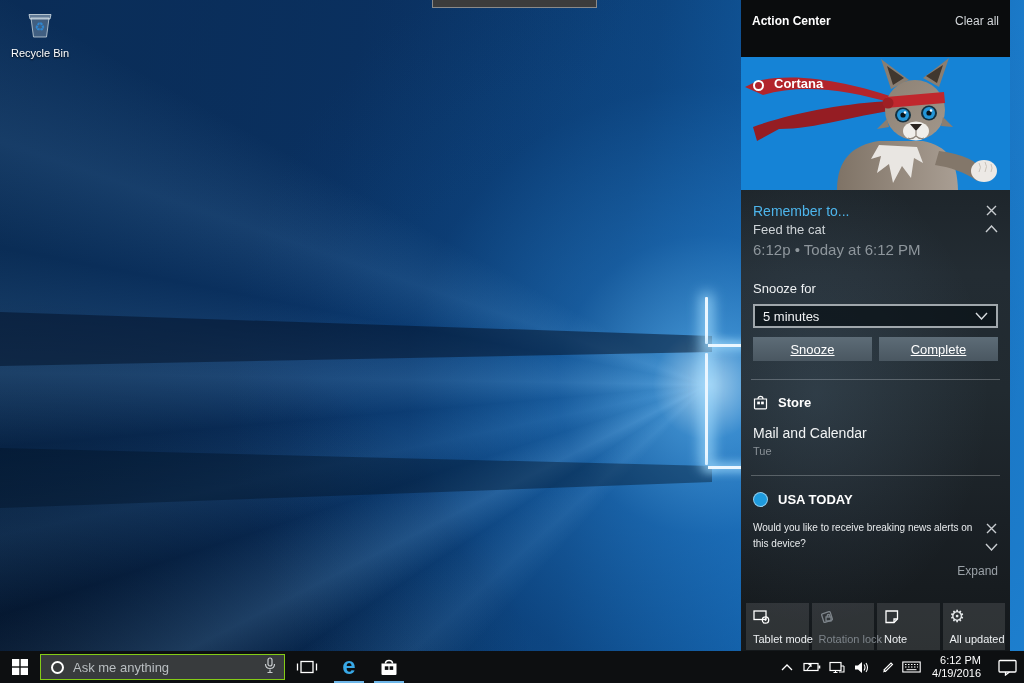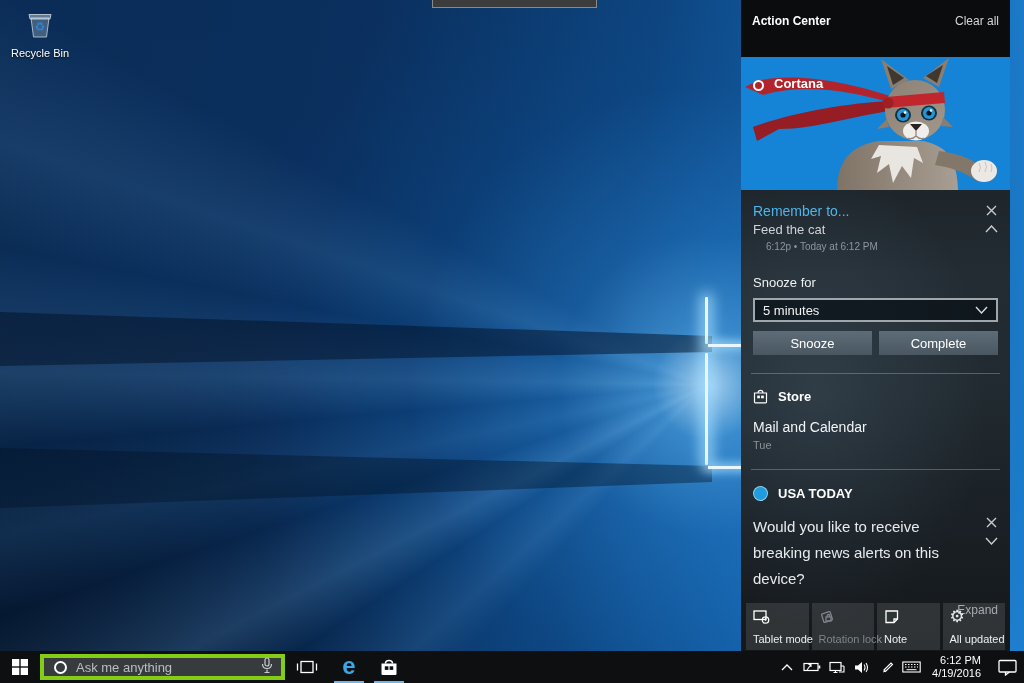--- a/index.html
+++ b/index.html
@@ -58,58 +58,58 @@
   .ac-banner svg.cat { position:absolute; inset:0; }
   .ac-app-row { display:flex; align-items:flex-end; gap:10px; }
   .banner-app { position:absolute; left:12px; top:19px; z-index:2; }
   .cortana-ring { width:11px; height:11px; border:2px solid #fff; border-radius:50%; }
   .app-name { font-size:13px; font-weight:bold; color:#fff; }
 
   .ac-section { position:relative; padding:12px 12px 0 12px; }
   .rem-head { display:flex; justify-content:space-between; }
   .rem-title { font-size:14px; color:var(--accent,#4db5ec); line-height:18px; }
   .rem-body { font-size:13px; color:#ced3d7; line-height:17px; margin-top:1px; }
-  .rem-time { font-size:10px; color:#8e969c; margin-top:3px;margin-left:13px; }
+  .rem-time { font-size:15px; color:#8e969c; margin-top:3px; }
   .ctrl-col { display:flex; flex-direction:column; align-items:center; gap:7px; padding-top:2px; }
   .icon-btn { width:14px; height:12px; display:flex; align-items:center; justify-content:center; cursor:default; }
 
   .snooze-label { font-size:13px; color:#eef1f3; margin-top:23px; }
   .snooze-select { margin-top:8px; height:24px; border:2px solid #a0a7ac; background:rgba(10,17,23,.75);
     display:flex; align-items:center; justify-content:space-between; padding:0 8px; }
   .snooze-select .sel-value { font-size:13px; color:#f0f2f4; }
   .btn-row { display:flex; gap:7px; margin-top:9px; }
   .ac-btn { flex:1; height:24px; border:none; font-family:inherit; font-size:13px; color:#fff;
-    background:linear-gradient(180deg, #5d6c77, #4a5761); cursor:default; }
+    background:linear-gradient(180deg, #5d6c77, #4a5761); cursor:default;text-decoration:underline; }
 
   .divider { height:1px; background:rgba(255,255,255,.25); margin:18px 10px 0 10px; }
 
   .store-section .app-head { display:flex; align-items:center; gap:10px; margin-top:2px; }
   .noti-title { font-size:14px; color:#f2f4f5; margin-top:15px; }
   .noti-body { font-size:13px; color:#9ba3a9; margin-top:3px; line-height:17px; }
   .noti-time { font-size:11px; color:#8a9197; margin-top:4px; }
 
   .usa-icon { width:15px; height:15px; border-radius:50%; background:var(--usa-blue,#1f9bde);
     border:1px solid rgba(255,255,255,.5); }
   .usa-body-row { display:flex; justify-content:space-between; margin-top:13px; }
-  .usa-body { font-size:15px; color:#e8ebed; line-height:26px; width:222px; }
+  .usa-body { font-size:10px; color:#e8ebed; line-height:16px; width:222px; }
   .expand-row { text-align:right; margin-top:8px; }
   .expand-link { font-size:12px; color:#9aa1a7; }
 
   .quick-actions { position:absolute; left:0; right:0; bottom:1px; display:flex; gap:3px; padding:0 5px; }
   .qa-tile { flex:1; height:47px; background:rgba(255,255,255,.115); position:relative; cursor:default; }
   .qa-tile .qa-icon { position:absolute; left:7px; top:6px; }
   .qa-tile .qa-label { position:absolute; left:7px; bottom:5px; font-size:11px; color:#eceff1; white-space:nowrap; }
   .qa-tile.disabled .qa-label { color:#7d848a; }
 
   
   .taskbar { position:absolute; left:0; bottom:0; width:1024px; height:32px; background:#0d0f11;
     display:flex; align-items:center; }
   .tb-btn { height:32px; display:flex; align-items:center; justify-content:center; position:relative; cursor:default; }
   .start-btn { width:40px; }
-  .search-box { width:245px; height:26px; margin:0; background:#383b3d; border:4px solid #84cc16;
+  .search-box { width:245px; height:26px; margin:0; background:#383b3d; border:1px solid #84cc16;
     display:flex; align-items:center; position:relative; }
   .search-ring { width:13px; height:13px; border:2.5px solid #fff; border-radius:50%; margin:0 9px 0 10px; flex:none; }
   .search-input { flex:1; background:transparent; border:none; outline:none; font-family:inherit;
     font-size:13px; color:#c3c7c9; min-width:0; }
   .search-input::placeholder { color:#b9bec1; opacity:1; }
   .mic-wrap { margin:0 8px; flex:none; }
   .taskview-btn { width:44px; }
   .app-btn { width:40px; }
   .runline { position:absolute; bottom:0; left:50%; transform:translateX(-50%); width:30px; height:2px; background:#6db6e8; }
   .edge-e { font-size:24px; font-weight:bold; color:#38a9e8; line-height:24px; margin-top:-3px; }

